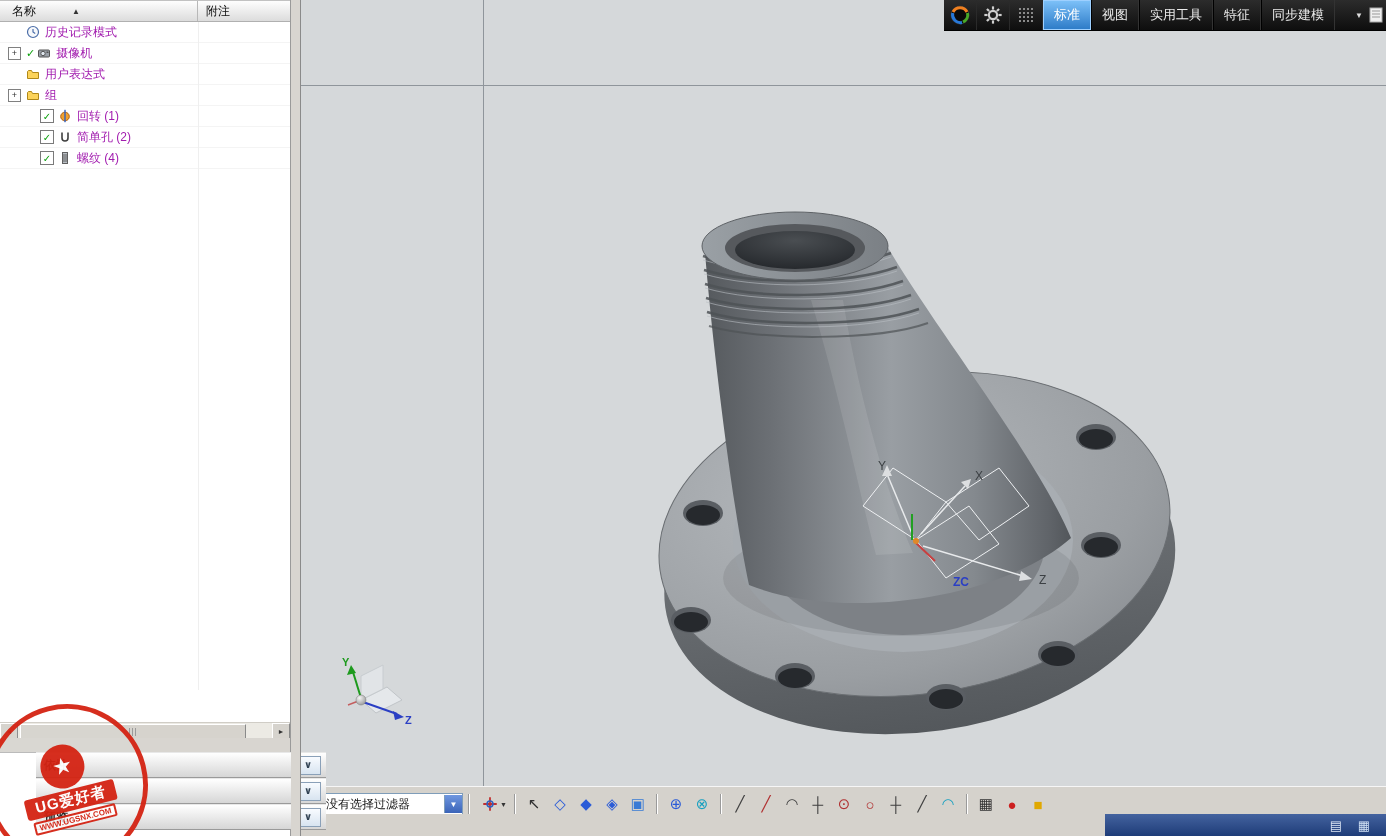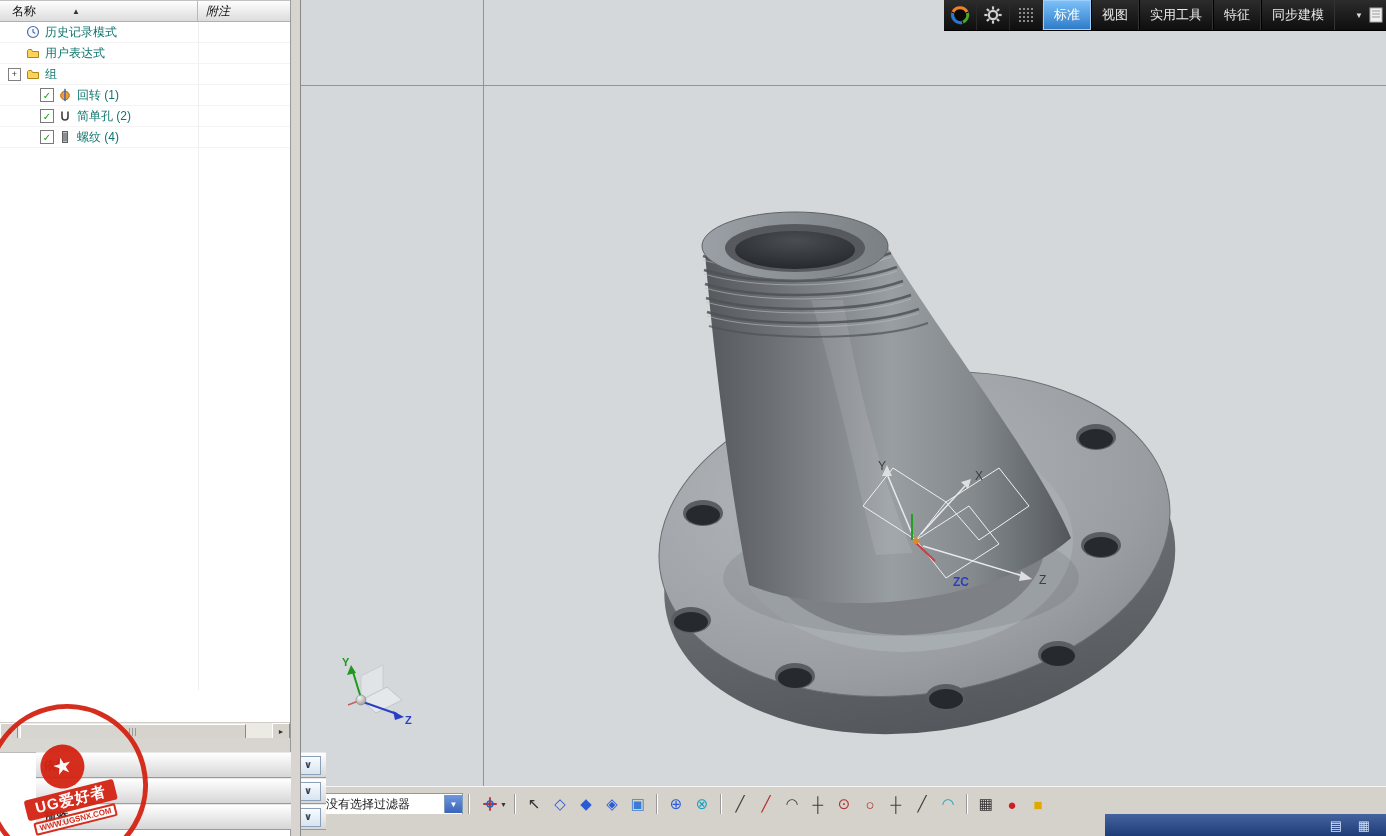--- a/index.html
+++ b/index.html
@@ -5,25 +5,25 @@
   html,body{margin:0;padding:0;}
   body{width:1386px;height:836px;overflow:hidden;font-family:"Liberation Sans","DejaVu Sans",sans-serif;background:#d5d8da;position:relative;}
   #app{position:absolute;inset:0;}
 
   
   #left-panel{position:absolute;left:0;top:0;width:290px;height:836px;background:#fff;border-right:1px solid #9a9a9a;z-index:10;}
   #gutter{position:absolute;left:291px;top:0;width:9px;height:836px;background:#d8d5d0;border-right:1px solid #8a8a8a;z-index:10;}
   .nav-title{height:34px;display:flex;align-items:center;gap:7px;padding-left:10px;background:#fbfbfb;font-size:13px;font-weight:bold;color:#111;}
   .nav-cols{height:20px;display:flex;align-items:center;background:linear-gradient(#fefefe,#dcdcdc);border-top:1px solid #c2c2c2;border-bottom:1px solid #b0b0b0;font-size:12px;color:#111;}
   .col-name{width:198px;padding-left:12px;display:flex;align-items:center;gap:36px;border-right:1px solid #b8b8b8;height:100%;box-sizing:border-box;}
-  .col-note{flex:1;padding-left:8px;font-style:italic;}
+  .col-note{flex:1;padding-left:8px;}
   .sort{font-size:8px;color:#333;}
   #tree{position:relative;height:668px;background:#fff;overflow:hidden;}
   #tree::after{content:'';position:absolute;left:198px;top:0;bottom:0;width:1px;background:#efefef;}
-  .row{height:20px;display:flex;align-items:center;font-size:12px;color:#0f766e;border-bottom:1px solid #f4f4f4;white-space:nowrap;}
+  .row{height:20px;display:flex;align-items:center;font-size:12px;color:#a21caf;border-bottom:1px solid #f4f4f4;white-space:nowrap;}
   .pad8{display:inline-block;width:8px;}
   .pad26{display:inline-block;width:26px;}
   .pad40{display:inline-block;width:40px;}
   .expander{display:inline-grid;place-items:center;width:11px;height:11px;border:1px solid #808080;background:#fff;font-size:9px;line-height:9px;margin-right:5px;color:#333;box-sizing:content-box;}
   .expander.plus::before{content:"+";}
   .expander.minus::before{content:"−";}
   .cb{display:inline-grid;place-items:center;width:12px;height:12px;border:1px solid #7a7a7a;background:#fff;margin-right:4px;font-size:10px;color:#0aa00a;}
   .cb::before{content:"✓";}
   .check-glyph{color:#0aa00a;font-size:11px;margin-right:2px;}
   .check-glyph::before{content:"✓";}
@@ -94,20 +94,31 @@
     </div>
 
     <div id="tree">
       <div class="row">
         <span class="pad26"></span>
         <svg class="ticon" width="14" height="14" viewBox="0 0 14 14">
             <circle cx="7" cy="7" r="5.5" fill="#f6f8fb" stroke="#4a6da8" stroke-width="1.2"></circle>
             <path d="M7 4v3l2.2 1.4" fill="none" stroke="#4a6da8" stroke-width="1.2"></path>
           </svg>
         <span class="lbl">历史记录模式</span>
+      </div>
+      <div class="row">
+        <span class="pad8"></span>
+          <span class="expander plus"></span>
+        <span class="check-glyph"></span>
+        <svg class="ticon" width="14" height="14" viewBox="0 0 14 14">
+            <rect x="1.5" y="4" width="11" height="7" rx="1" fill="#9aa0a8" stroke="#555"></rect>
+            <circle cx="6" cy="7.5" r="2.2" fill="#dfe6ee" stroke="#555"></circle>
+            <rect x="9.5" y="5.5" width="2" height="1.5" fill="#555"></rect>
+          </svg>
+        <span class="lbl">摄像机</span>
       </div>
       <div class="row">
         <span class="pad26"></span>
         <svg class="ticon" width="14" height="14" viewBox="0 0 14 14">
             <path d="M1.5 4.5 L1.5 11.5 12.5 11.5 12.5 5.5 6.5 5.5 5.5 3.5 2.5 3.5 Z" fill="#fcd35a" stroke="#b08818"></path>
           </svg>
         <span class="lbl">用户表达式</span>
       </div>
       <div class="row">
         <span class="pad8"></span>

